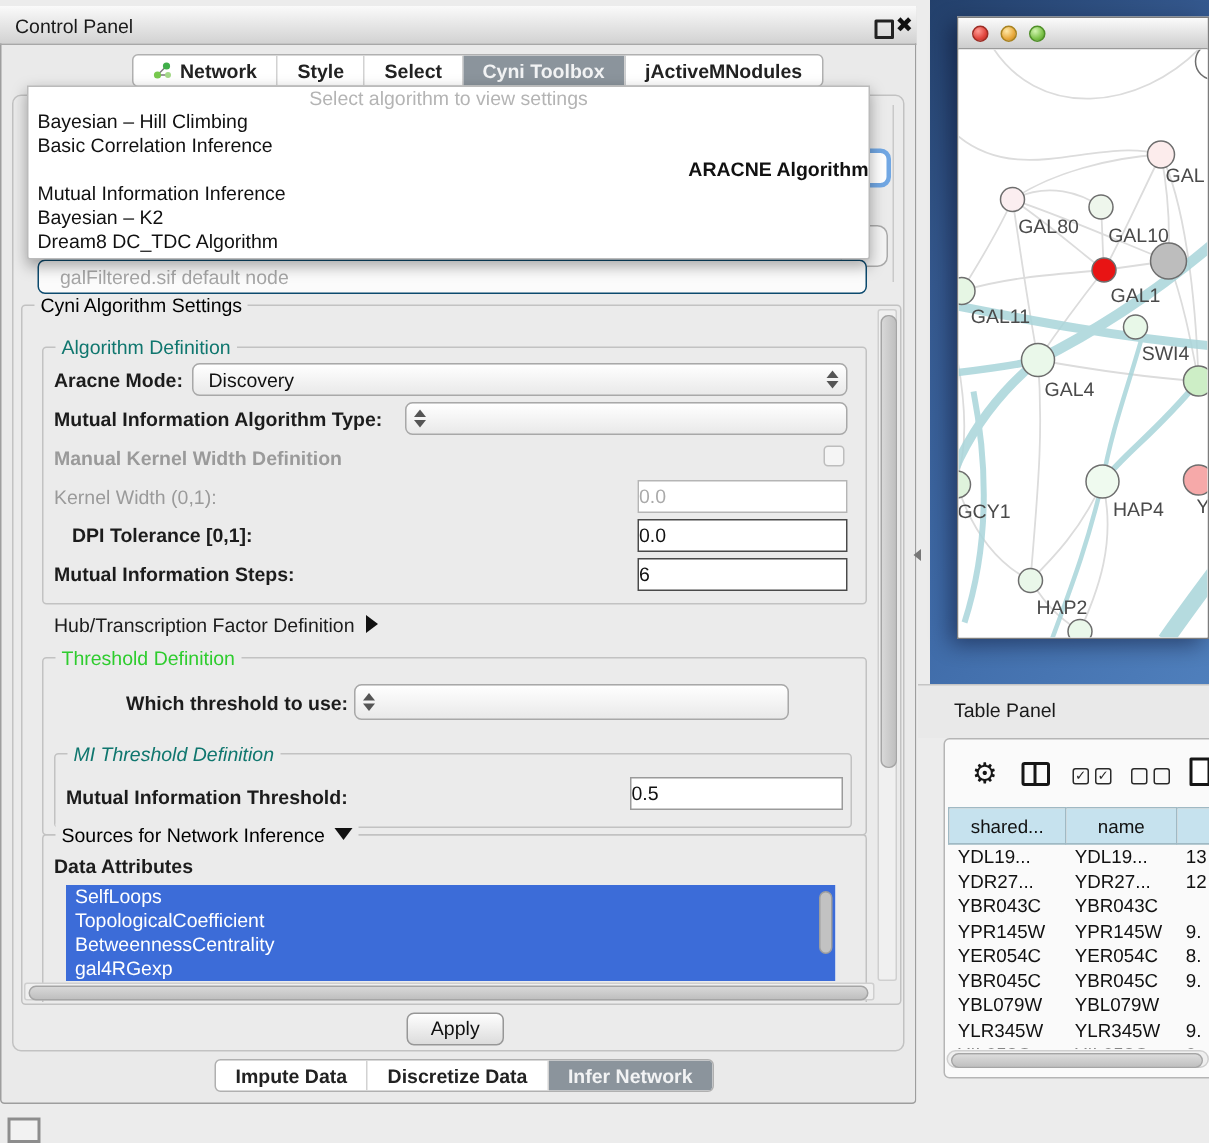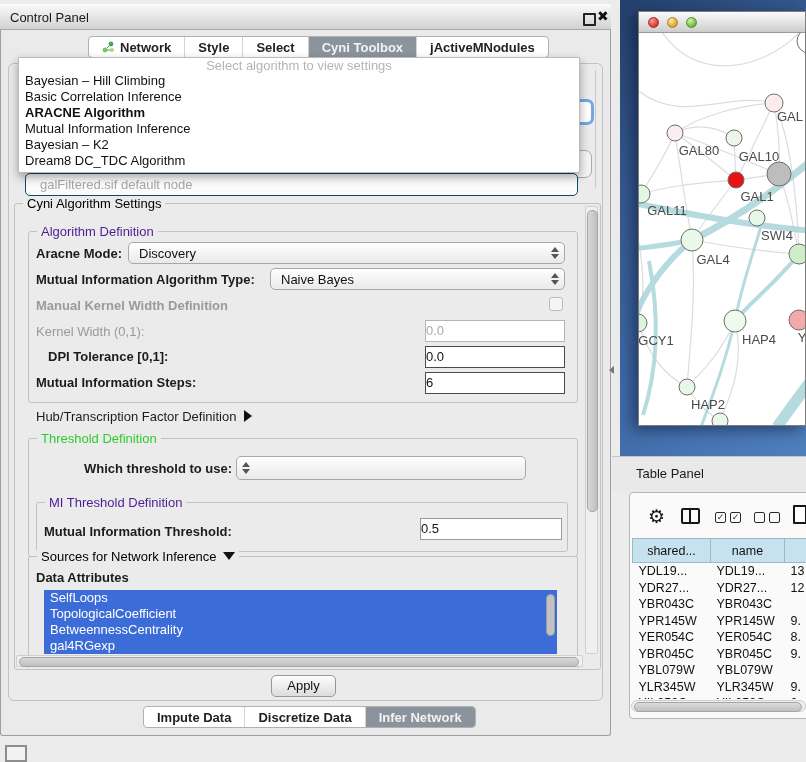--- a/index.html
+++ b/index.html
@@ -30,28 +30,28 @@
   
   .frag-v{left:595px;top:70px;width:1px;height:118px;background:#c9c9c9;}
   .frag-combo-blue{left:572px;top:99px;width:22px;height:26px;border:3px solid #71a7e3;border-radius:7px;background:#fff;box-sizing:border-box;}
   .frag-corner{left:560px;top:150px;width:32px;height:28px;border:1px solid #aaa;border-radius:7px;background:#f4f4f4;box-sizing:border-box;}
   .frag-table-combo{left:25px;top:173px;width:553px;height:23px;border:1px solid #0c4a6e;border-radius:5px;background:#fbfbfb;box-sizing:border-box;line-height:21px;padding-left:14px;font-size:13px;color:#a6a6a6;}
 
   
   .popup{left:18px;top:57px;width:560px;background:#fff;border:1px solid #bbb;box-shadow:0 4px 10px rgba(0,0,0,.35);z-index:20;padding-bottom:3px;border-radius:0 0 2px 2px;}
   .popup-prompt{height:15px;text-align:center;color:#b4b4b4;font-size:13px;}
   .popup-item{height:16px;line-height:16px;font-size:13px;color:#111;padding-left:6px;}
-  .popup-item.sel{font-weight:bold;}
+  .popup-item.sel{font-weight:bold;text-align:right;}
 
   
   .group{border:1px solid #c2c2c2;border-radius:3px;box-sizing:border-box;}
   .group.noclose{border-bottom:none;border-radius:3px 3px 0 0;}
   .gtitle{position:absolute;top:-8px;left:8px;background:#ebebeb;padding:0 4px;font-size:13px;white-space:nowrap;}
   .t-black{color:#000000;}
-  .t-blue{color:#4c1d95;}
+  .t-blue{color:#0f766e;}
   .t-green{color:#2ecc2e;}
 
   
   .combo{background:linear-gradient(#ffffff,#e9e9e9);border:1px solid #a8a8a8;border-radius:5px;box-sizing:border-box;display:flex;align-items:center;height:22px;}
   .combo-text{flex:1;padding-left:10px;font-size:13px;color:#111;white-space:nowrap;overflow:hidden;}
   .stepper{width:18px;align-self:stretch;display:flex;flex-direction:column;align-items:center;justify-content:center;gap:2px;}
   .tri-up{width:0;height:0;border-left:4px solid transparent;border-right:4px solid transparent;border-bottom:5px solid #555;}
   .tri-dn{width:0;height:0;border-left:4px solid transparent;border-right:4px solid transparent;border-top:5px solid #555;}
 
   
@@ -175,21 +175,20 @@
   <div class="abs lbl b" style="left:36px;top:246px;">Aracne Mode:</div>
   <div class="abs combo" style="left:128px;top:242px;width:437px;">
     <span class="combo-text">Discovery</span>
     <span class="stepper">
         <span class="tri-up"></span>
         <span class="tri-dn"></span>
       </span>
   </div>
   <div class="abs lbl b" style="left:36px;top:272px;">Mutual Information Algorithm Type:</div>
   <div class="abs combo" style="left:270px;top:268px;width:295px;">
-    <span class="combo-text">Naive Bayes</span>
     <span class="stepper">
         <span class="tri-up"></span>
         <span class="tri-dn"></span>
       </span>
   </div>
   <div class="abs lbl b dis" style="left:36px;top:298px;">Manual Kernel Width Definition</div>
   <div class="abs checkbox" style="left:549px;top:297px;"></div>
   <div class="abs lbl dis" style="left:36px;top:324px;">Kernel Width (0,1):</div>
   <div class="abs field dis" style="left:425px;top:320px;width:140px;">0.0</div>
   <div class="abs lbl b" style="left:36px;top:349px;padding-left:12px;">DPI Tolerance [0,1]:</div>
@@ -202,21 +201,21 @@
   <div class="abs group" style="left:28px;top:438px;width:550px;height:119px;">
     <span class="gtitle t-green">Threshold Definition</span>
   </div>
   <div class="abs lbl b" style="left:84px;top:461px;">Which threshold to use:</div>
   <div class="abs combo" style="left:236px;top:456px;width:290px;height:24px;">
     <span class="stepper">
         <span class="tri-up"></span>
         <span class="tri-dn"></span>
       </span>
   </div>
-  <div class="abs group" style="left:36px;top:502px;width:532px;height:50px;">
+  <div class="abs group" style="left:36px;top:502px;width:532px;height:50px;font-style:italic;">
     <span class="gtitle t-blue">MI Threshold Definition</span>
   </div>
   <div class="abs lbl b" style="left:44px;top:524px;">Mutual Information Threshold:</div>
   <div class="abs field" style="left:420px;top:518px;width:142px;border-color:#9a9a9a;">0.5</div>
 
   <div class="abs group noclose" style="left:28px;top:556px;width:550px;height:112px;">
     <span class="gtitle t-black"><span>Sources for Network Inference</span><span class="arrow-down"></span></span>
   </div>
   <div class="abs lbl b" style="left:36px;top:570px;">Data Attributes</div>
   <div class="abs attr-list" id="attr-list">

